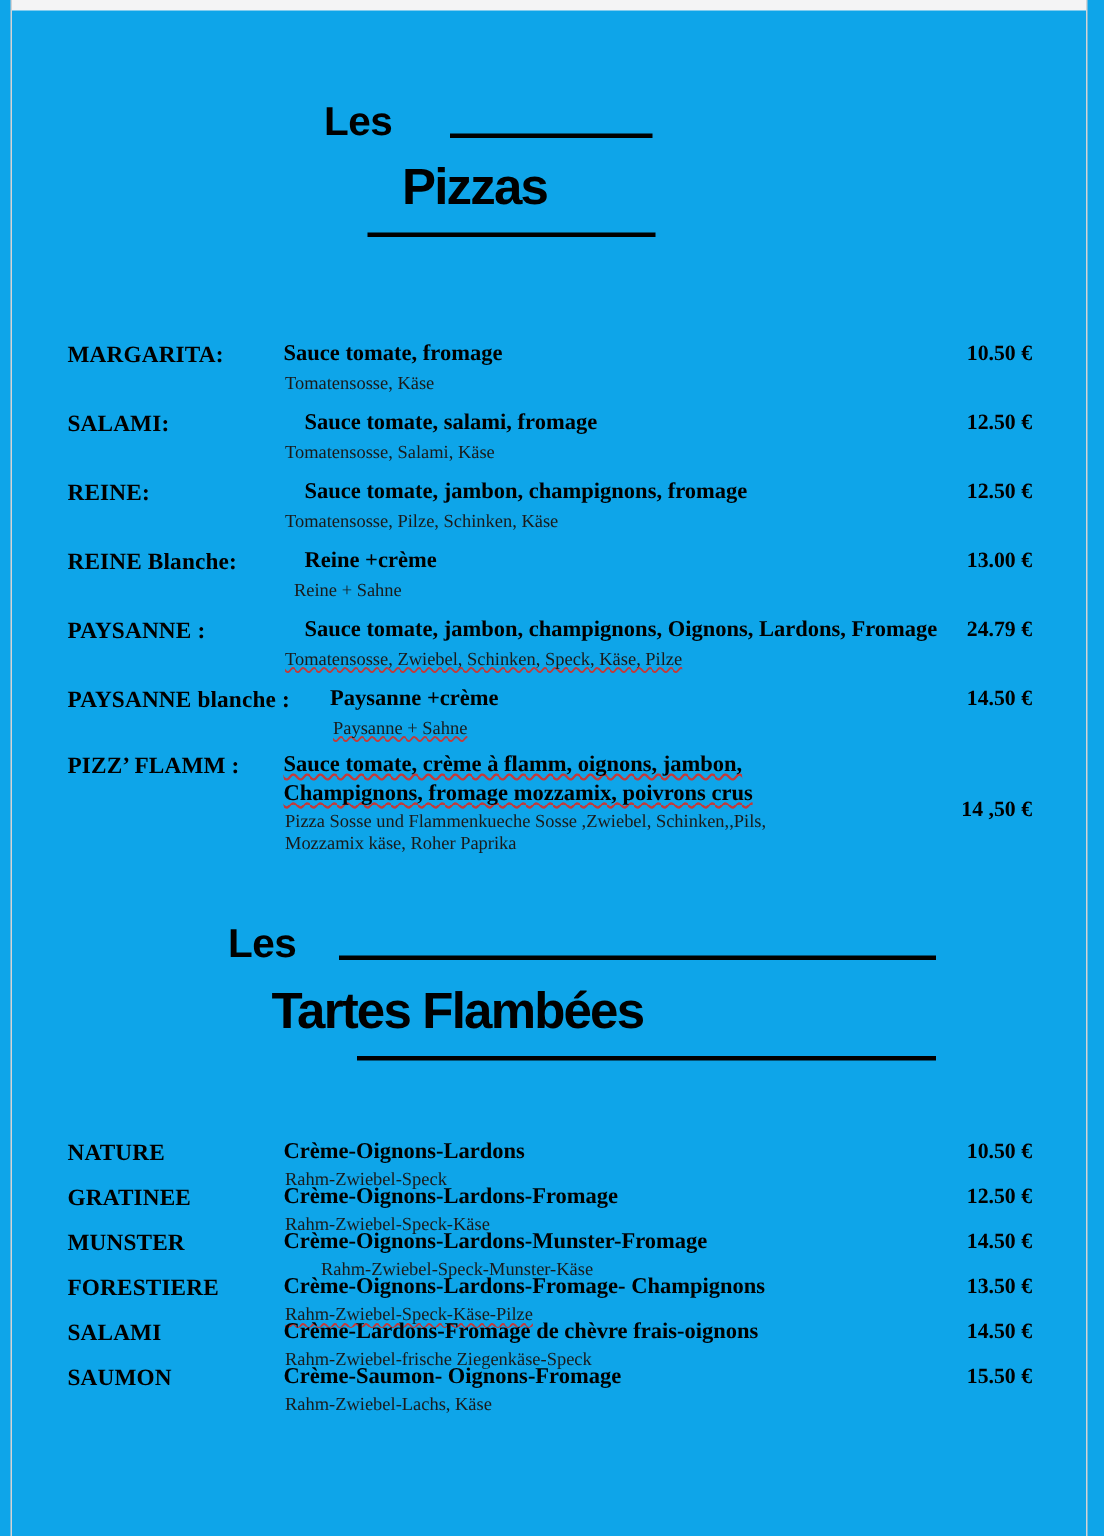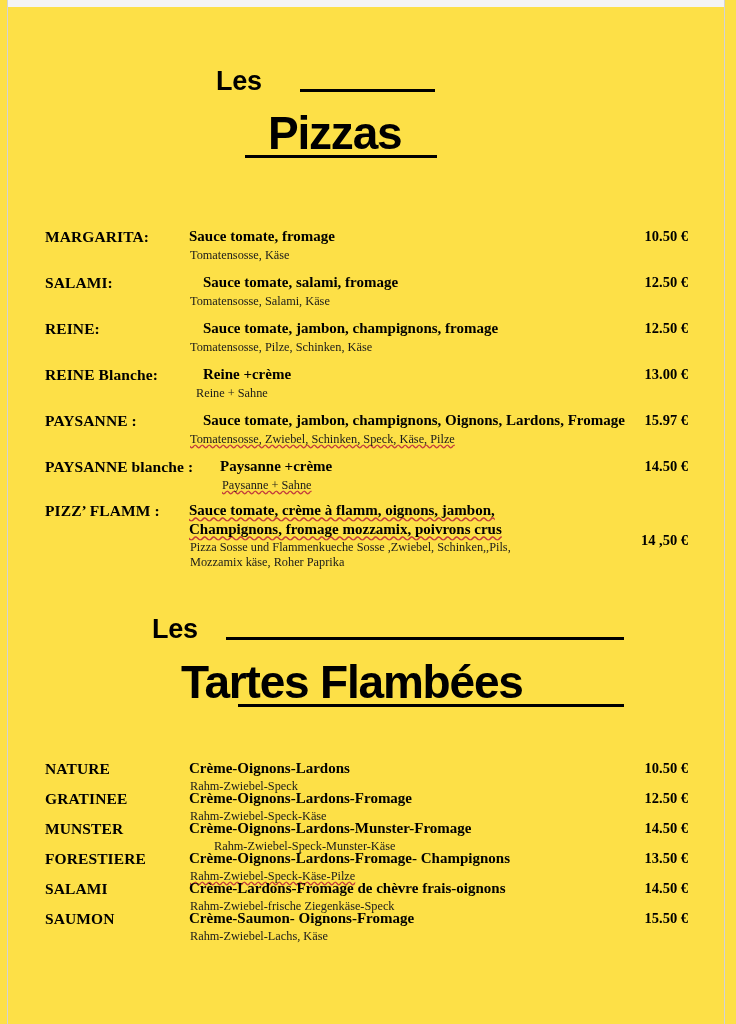--- a/index.html
+++ b/index.html
@@ -16,21 +16,21 @@
     font-family: "Liberation Serif", "DejaVu Serif", serif;
     color: #000000;
   }
 
   
   .page {
     position: absolute;
     left: 0; top: 0;
     width: 736px;
     height: 1024px;
-    background: #fde047;
+    background: #0ea5e9;
     box-sizing: border-box;
   }
   .scan-edge-left {
     position: absolute;
     left: 7px; top: 0;
     width: 1px; height: 1024px;
     background: #d3d3d5;
   }
   .scan-edge-right {
     position: absolute;
@@ -51,21 +51,21 @@
     font-family: "Liberation Sans", "DejaVu Sans", sans-serif;
     font-weight: bold;
     color: #000;
     white-space: nowrap;
   }
   .heading-les {
     font-size: 27px;
     letter-spacing: -0.3px;
   }
   .heading-main {
-    font-size: 46px;
+    font-size: 34px;
     letter-spacing: -1.2px;
   }
   .rule {
     position: absolute;
     background: #000;
   }
 
   
   .menu-item {
     position: absolute;
@@ -160,21 +160,21 @@
     <span class="item-name">REINE Blanche:</span>
     <span class="item-desc d-indent-b">Reine +crème</span>
     <span class="item-sub s-indent-b" style="top:20px;">Reine + Sahne</span>
     <span class="item-price">13.00 €</span>
   </div>
 
   <div class="menu-item" style="top:412px;">
     <span class="item-name">PAYSANNE :</span>
     <span class="item-desc d-indent-b">Sauce tomate, jambon, champignons, Oignons, Lardons, Fromage</span>
     <span class="item-sub s-indent-a sp" style="top:20px;">Tomatensosse, Zwiebel, Schinken, Speck, Käse, Pilze</span>
-    <span class="item-price">15.97 €</span>
+    <span class="item-price">24.79 €</span>
   </div>
 
   <div class="menu-item" style="top:458px;">
     <span class="item-name">PAYSANNE blanche :</span>
     <span class="item-desc d-indent-c">Paysanne +crème</span>
     <span class="item-sub s-indent-c sp" style="top:20px;text-align:center;">Paysanne + Sahne</span>
     <span class="item-price">14.50 €</span>
   </div>
 
   <div class="menu-item" style="top:502px;">

